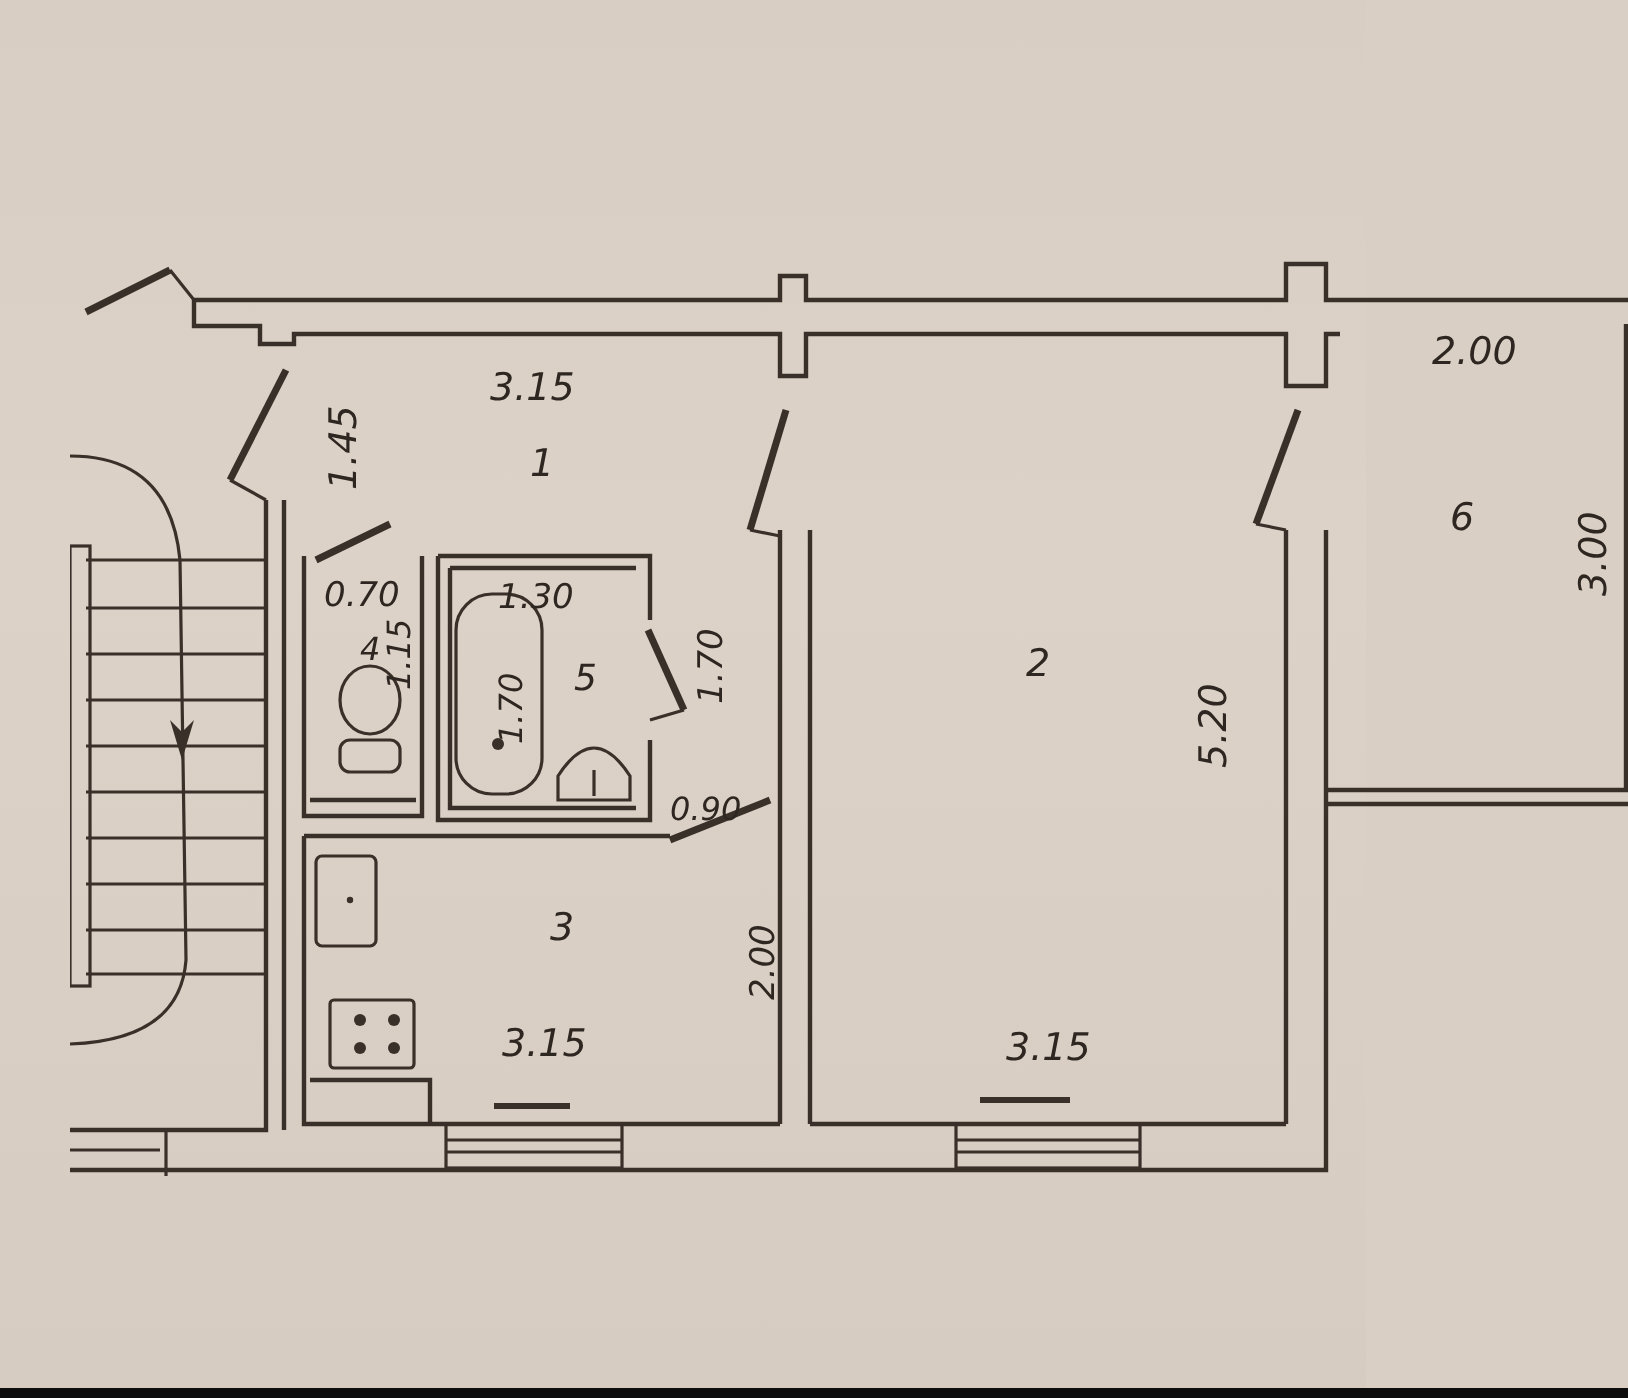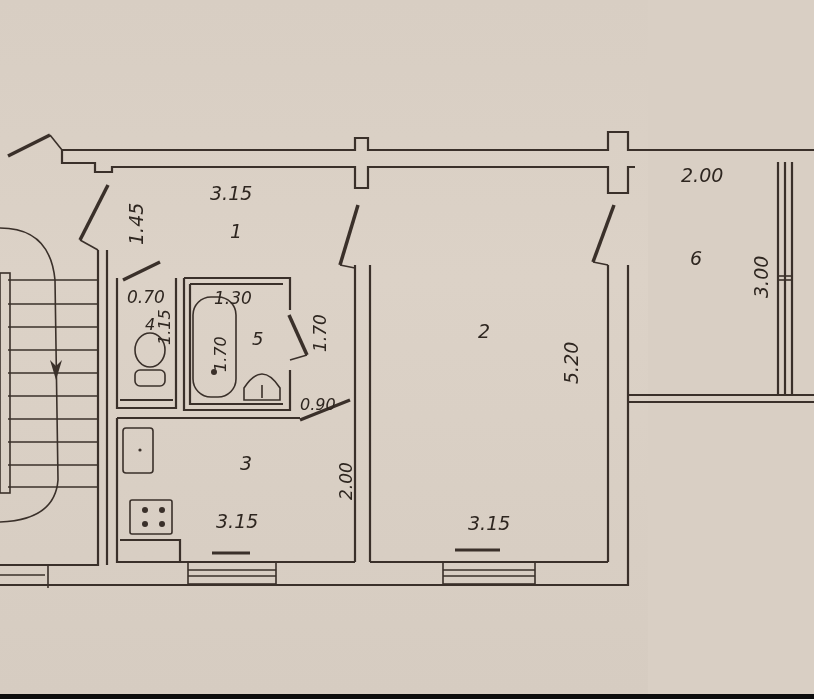--- a/index.html
+++ b/index.html
@@ -4,20 +4,21 @@
   <style>
     html, body { margin: 0; padding: 0; }
     body {
       width: 814px; height: 699px; overflow: hidden;
       background: #d9cfc4;
       font-family: "DejaVu Sans", sans-serif;
     }
     #plan {
       position: absolute; left: 0; top: 0; width: 648px; height: 694px;
       background: linear-gradient(180deg, #d8cec3 0%, #dcd2c7 40%, #d6ccc1 100%);
+      padding-left: 35px;
     }
     #bottom-bar {
       position: absolute; left: 0; top: 694px; width: 814px; height: 5px; background: #0d0d0d;
     }
     svg text {
       font-family: "DejaVu Sans", sans-serif;
       font-style: italic;
       fill: #2e2620;
     }
     .w { fill: none; stroke: #3a302a; stroke-width: 2.2; }

